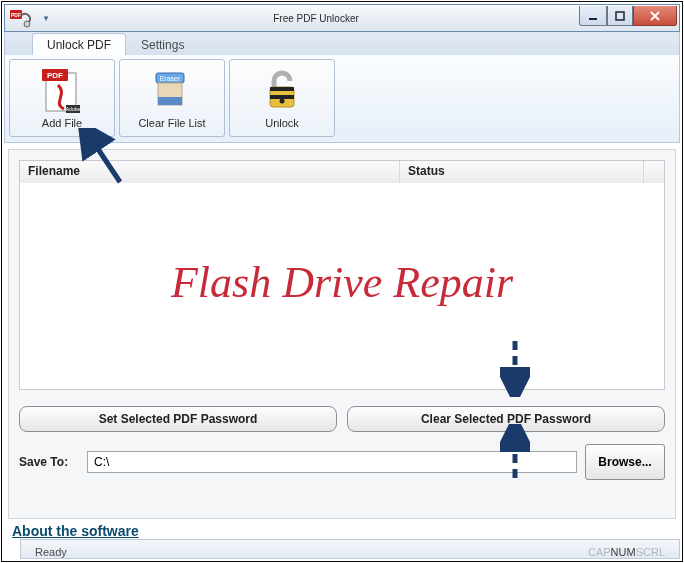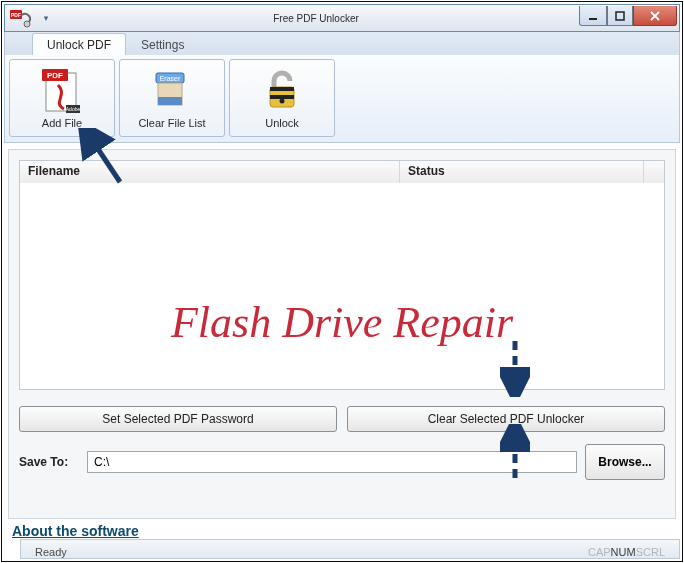--- a/index.html
+++ b/index.html
@@ -32,25 +32,25 @@
 .rib-btn .ico { height: 48px; display:flex; align-items:center; justify-content:center; }
 
 .main-area { margin: 6px 6px 0 6px; border:1px solid #d0d6de; background:#f4f6f8; padding: 10px 10px 8px 10px; height: 370px; position:relative; }
 
 .grid { border:1px solid #c4cad2; background:#fff; height: 230px; }
 .grid-head { display:flex; height: 22px; background: linear-gradient(#fbfbfb,#ececec); }
 .gh { border-right:1px solid #d4d8de; padding: 3px 8px; font-size: 12px; font-weight:bold; color:#222; }
 .gh.filename { width: 380px; }
 .gh.status { flex:1; }
 .gh.last { width: 20px; border-right:none; }
-.grid-body { height: 198px; display:flex; align-items:center; justify-content:center; position:relative;margin-top:40px; }
+.grid-body { height: 198px; display:flex; align-items:center; justify-content:center; position:relative; }
 .watermark { font-family: "Brush Script MT", "Segoe Script", cursive; font-size: 44px; font-style: italic; color:#c82a3a; }
 
 .btn-row { display:flex; gap:10px; margin-top: 16px; }
-.wide-btn { flex:1; height: 26px; border:1px solid #8a8f96; border-radius:3px; background: linear-gradient(#fdfdfd,#e6e6e6); font-size:12px; font-weight:normal; color:#222; cursor:pointer; }
+.wide-btn { flex:1; height: 26px; border:1px solid #8a8f96; border-radius:8px; background: linear-gradient(#fdfdfd,#e6e6e6); font-size:12px; font-weight:bold; color:#222; cursor:pointer; }
 
 .save-row { display:flex; align-items:center; gap:8px; margin-top: 12px; }
 .save-label { font-size:12px; font-weight:bold; color:#222; width:60px; }
 .save-input { flex:1; height:22px; border:1px solid #a0a6ae; padding:2px 6px; font-size:12px; background:#fff; }
 .browse-btn { width:80px; height:36px; border:1px solid #8a8f96; border-radius:3px; background:linear-gradient(#fdfdfd,#e6e6e6); font-size:12px; font-weight:bold; cursor:pointer; }
 
 .about-link { position:absolute; left:10px; bottom: 22px; font-size:14px; color:#0c4a6e; font-weight:bold; text-decoration:underline; cursor:pointer; }
 
 .statusbar { position:absolute; left:18px; right:2px; bottom:2px; height:20px; background: linear-gradient(#f4f7fb,#e2e9f2); border:1px solid #c0cad6; display:flex; align-items:flex-end; font-size:11px; color:#4a4a4a; padding: 0 14px; }
 .statusbar .spacer { flex:1; }
@@ -149,21 +149,21 @@
         <div class="gh status">Status</div>
         <div class="gh last"></div>
       </div>
       <div class="grid-body">
         <div class="watermark">Flash Drive Repair</div>
       </div>
     </div>
 
     <div class="btn-row">
       <button class="wide-btn">Set Selected PDF Password</button>
-      <button class="wide-btn">Clear Selected PDF Unlocker</button>
+      <button class="wide-btn">Clear Selected PDF Password</button>
     </div>
 
     <div class="save-row">
       <div class="save-label">Save To:</div>
       <input class="save-input" type="text" value="C:\" style="">
       <button class="browse-btn">Browse...</button>
     </div>
 
   </div>
 

